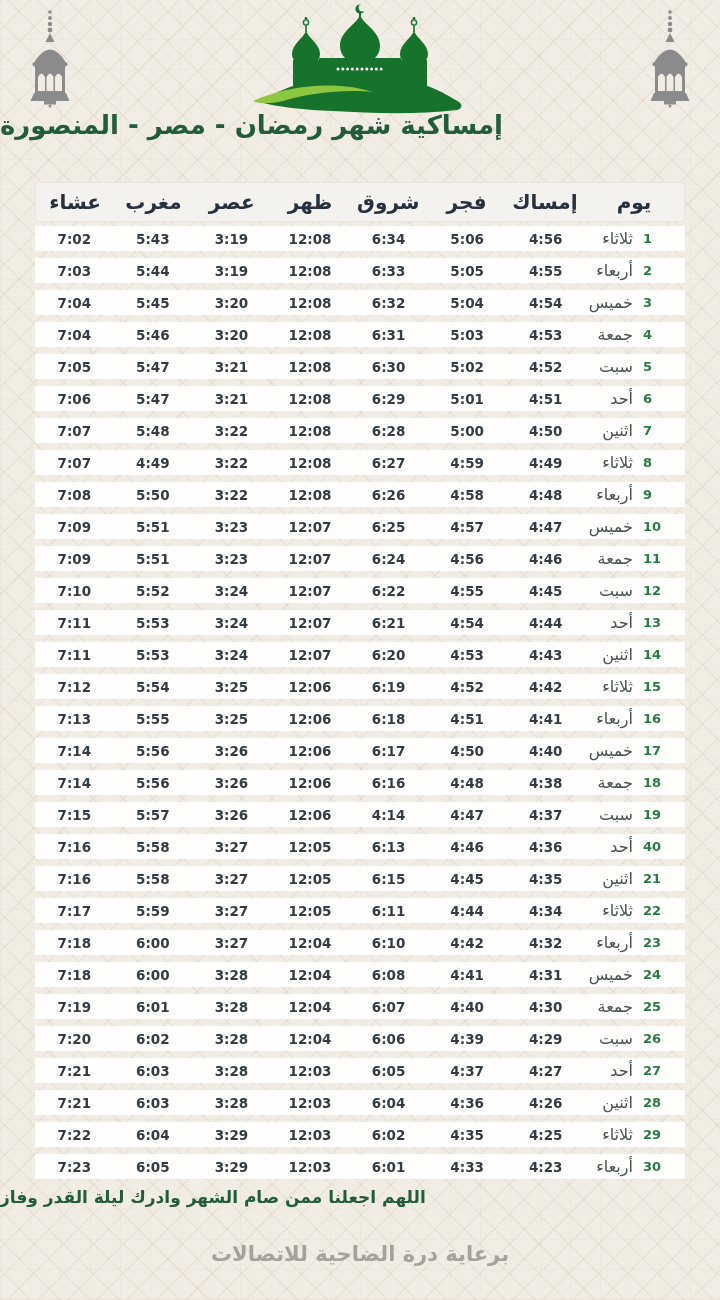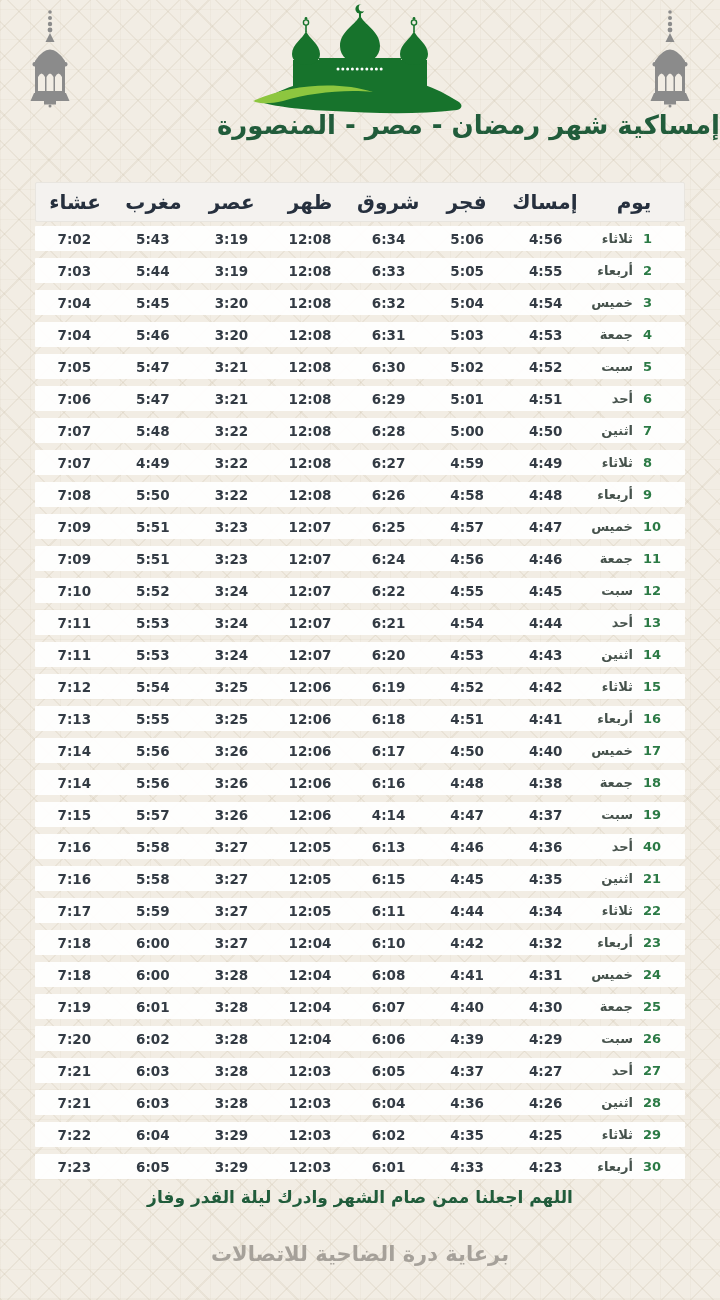--- a/index.html
+++ b/index.html
@@ -12,43 +12,43 @@
       repeating-linear-gradient(135deg, rgba(199,186,162,.20) 0 1.5px, transparent 1.5px 21px),
       repeating-linear-gradient(0deg,   rgba(199,186,162,.10) 0 1.5px, transparent 1.5px 30px),
       repeating-linear-gradient(90deg,  rgba(199,186,162,.10) 0 1.5px, transparent 1.5px 30px),
       #f2ede4;
   }
   .lantern { position:absolute; top:8px; width:52px; height:100px; }
   .lantern.left  { left:24px; }
   .lantern.right { right:24px; }
   .mosque { position:absolute; top:2px; left:253px; width:214px; height:114px; }
   .title {
-    position:absolute; top:110px; width:100%; text-align:right;
+    position:absolute; top:110px; width:100%; text-align:left;
     font-size:26px; font-weight:bold; color:#215c3b; letter-spacing:0;
   }
   .timetable { position:absolute; top:182px; right:35px; left:35px; }
   .t-header {
     display:grid; grid-template-columns:100px repeat(7,1fr);
     height:40px; background:#f4f2ef; border:1px solid #e8e5df; border-radius:2px;
     align-items:center;
   }
   .t-header .cell { text-align:center; font-size:20px; font-weight:bold; color:#26303e; }
   .t-row {
     display:grid; grid-template-columns:100px repeat(7,1fr);
     height:25px; margin-top:7px; background:rgba(255,255,255,.93); border-radius:1px;
     align-items:center;
   }
   .t-row:first-of-type { margin-top:4px; }
   .t-row .cell { text-align:center; font-size:13.5px; font-weight:bold; color:#333b44; }
   .day-cell { display:flex; align-items:center; gap:10px; padding-right:24px; text-align:right; }
   .day-num { display:inline-block; width:18px; text-align:left; direction:ltr;
              font-size:13px; font-weight:bold; color:#2b7a45; }
-  .day-name { font-size:13px; font-weight:bold; color:#46524c; }
+  .day-name { font-size:16px; font-weight:normal; color:#46524c; }
   .dua {
-    position:absolute; top:1186px; width:100%; text-align:center;
+    position:absolute; top:1186px; width:100%; text-align:left;
     font-size:17px; font-weight:bold; color:#215c3b; line-height:1.3;margin-left:24px;
   }
   .sponsor {
     position:absolute; top:1242px; width:100%; text-align:center;
     font-size:21px; font-weight:bold; color:#a6a19a;
   }
 </style>
 </head>
 <body>
 

